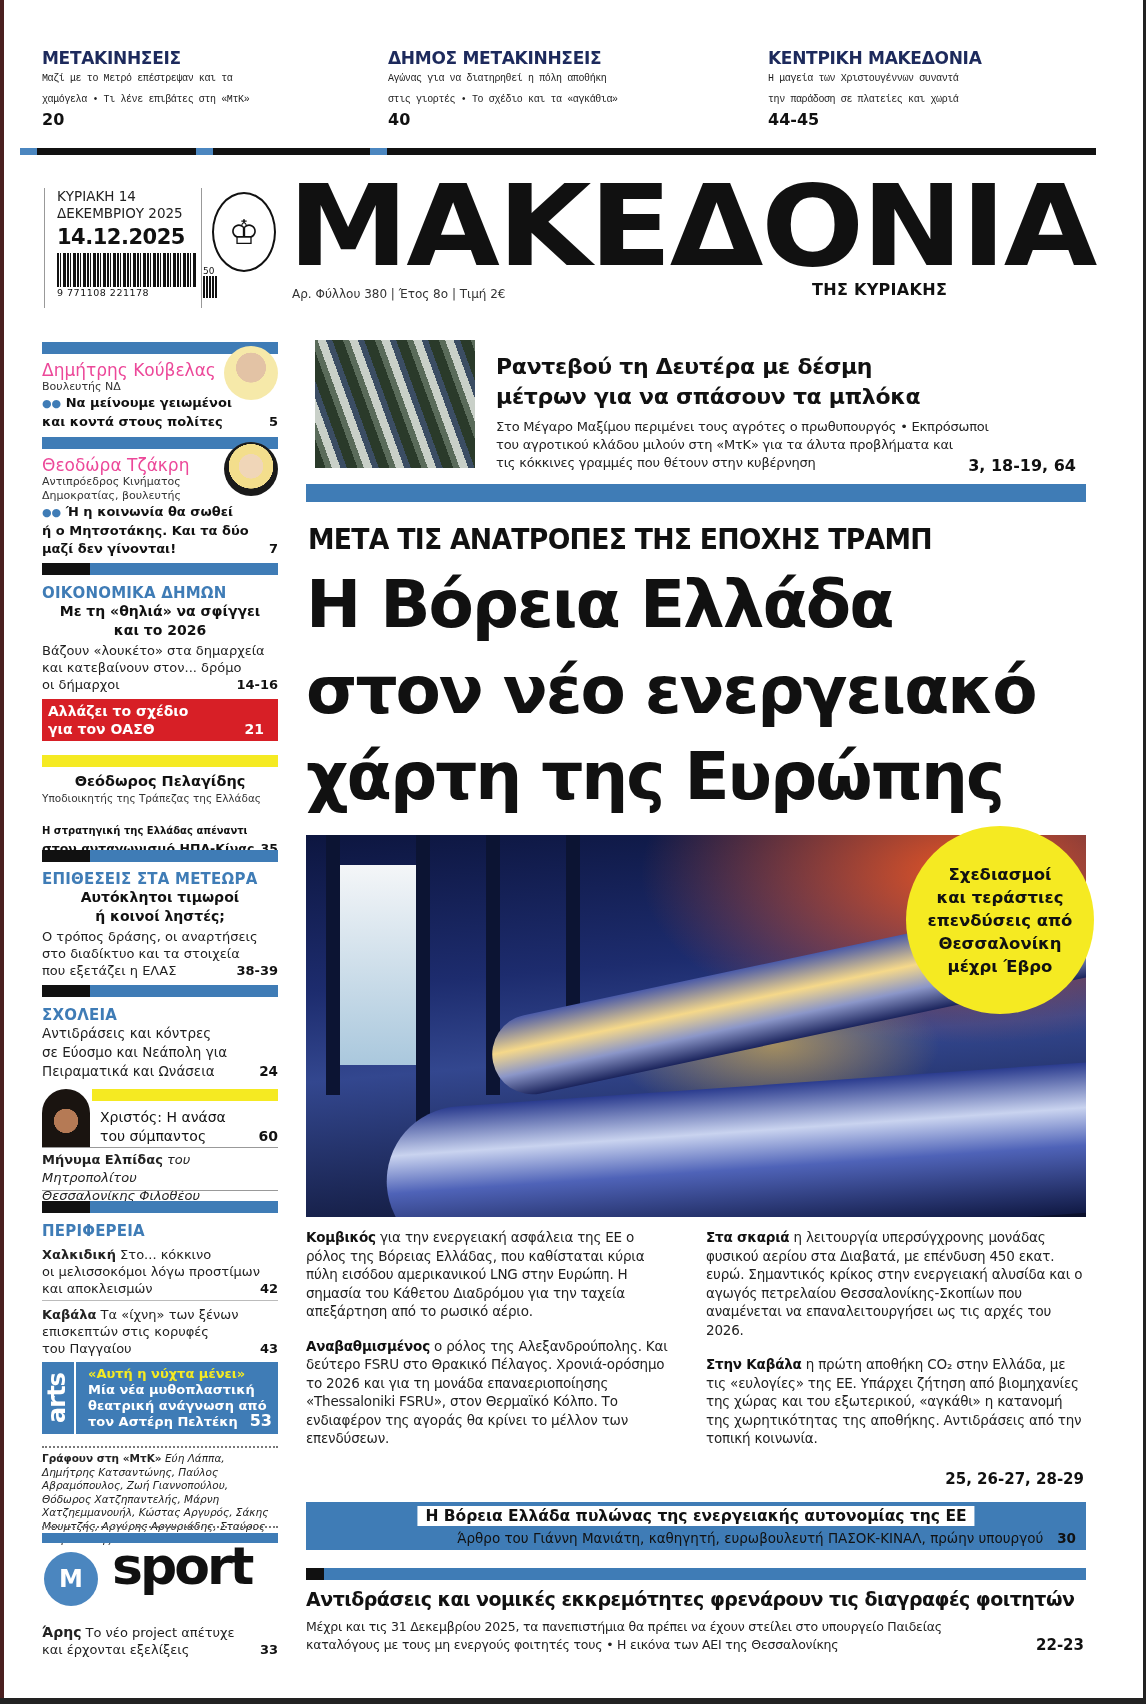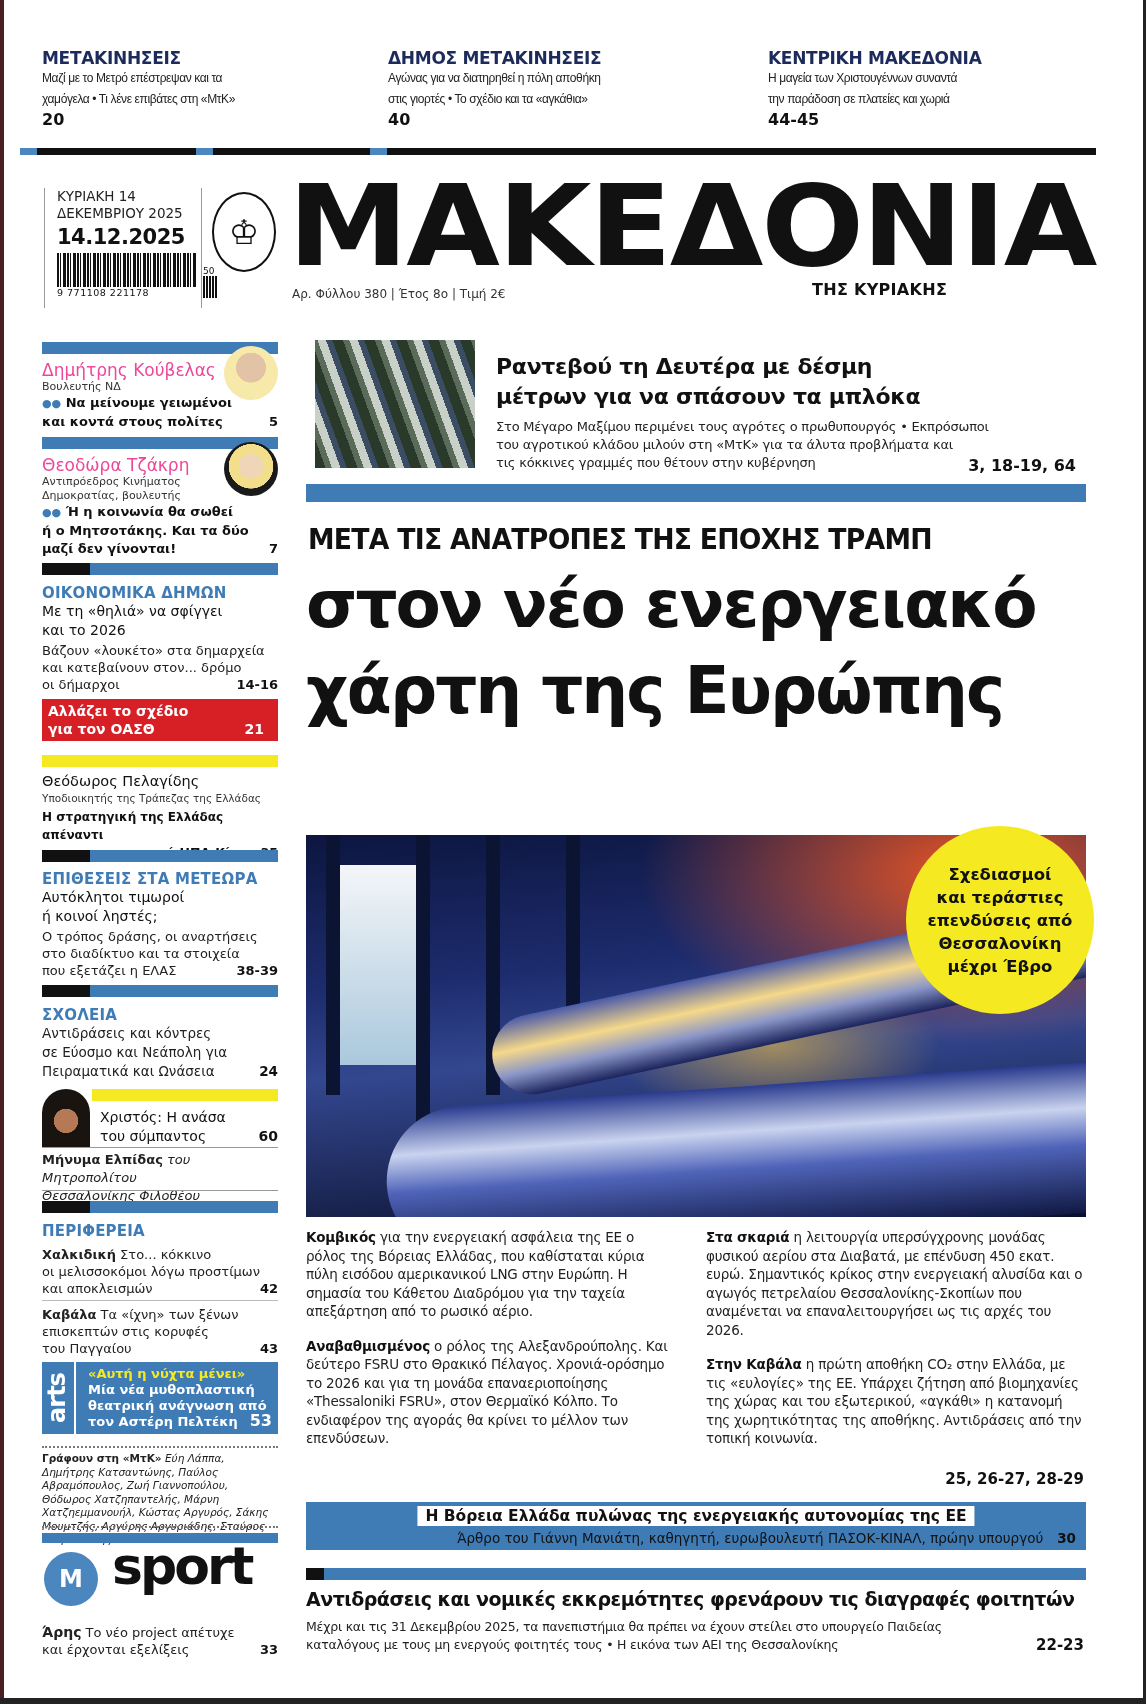--- a/index.html
+++ b/index.html
@@ -4,21 +4,21 @@
 <style>
   * { box-sizing: border-box; margin: 0; padding: 0; }
   html, body { width: 1146px; height: 1704px; background: #fff; overflow: hidden; }
   body { font-family: "DejaVu Sans", sans-serif; color: #111; position: relative; }
   .abs { position: absolute; }
   .pg { font-weight: bold; color: #111; }
 
   
   .teaser { position: absolute; top: 48px; width: 330px; }
   .teaser .kick { font-family: "DejaVu Sans", sans-serif; font-weight: bold; font-size: 17px; color: #1d2a5c; letter-spacing: -0.3px; }
-  .teaser .txt { font-family: Liberation Sans, sans-serif; font-size: 12px; line-height: 21px; color: #222; letter-spacing: -0.4px; }
+  .teaser .txt { font-family: Liberation Mono, monospace; font-size: 10px; line-height: 21px; color: #222; letter-spacing: -0.4px; }
   .teaser .pg { font-size: 16px; line-height: 20px; }
 
   .rule { position: absolute; left: 20px; top: 148px; width: 1076px; height: 7px; background: #111; }
   .rule span { position: absolute; top: 0; height: 7px; background: #4b86bf; width: 17px; }
 
   
   .date-box { position: absolute; left: 44px; top: 188px; width: 158px; height: 120px; border-left: 1px solid #999; border-right: 1px solid #999; padding-left: 12px; }
   .date-box .d1 { font-size: 13.5px; line-height: 17px; color: #222; }
   .date-box .d2 { font-size: 21px; font-weight: bold; letter-spacing: -0.5px; margin-top: 3px; }
   .barcode { margin-top: 4px; height: 34px; width: 140px; position: relative;
@@ -33,21 +33,21 @@
   
   .lc { position: absolute; left: 42px; width: 236px; }
   .bar { position: absolute; left: 42px; width: 236px; height: 12px; background: #3f7cb6; }
   .bar.dark::before { content:""; position:absolute; left:0; top:0; width:48px; height:100%; background:#111; }
   .bar.yellow { background: #f5ea22; }
   .name { font-weight: normal; font-size: 17px; color: #ec4899; }
   .role { font-size: 11px; color: #333; line-height: 14px; }
   .quote { font-weight: bold; font-size: 13px; line-height: 18px; }
   .dots { color: #3f7cb6; font-size: 11px; }
   .sec { font-weight: bold; font-size: 15px; color: #3f7cb6; letter-spacing: 0.2px; }
-  .hl { font-weight: normal; font-size: 14px; line-height: 19px; }
+  .hl { font-weight: bold; font-size: 14px; line-height: 19px; text-align: center; }
   .body { font-size: 13px; line-height: 17px; color: #222; }
   .row-pg { display: flex; justify-content: space-between; align-items: flex-end; }
   .avatar { position: absolute; width: 54px; height: 54px; border-radius: 50%; overflow: hidden; }
 
   .redbox { position: absolute; left: 42px; top: 699px; width: 236px; height: 42px; background: #d71f26; color: #fff; font-weight: bold; font-size: 14px; line-height: 18px; padding: 3px 6px; }
   .redbox .pg { color: #fff; position: absolute; right: 14px; bottom: 3px; }
 
   .artsbox { position: absolute; left: 42px; top: 1362px; width: 236px; height: 72px; background: #3f7cb6; color: #fff; }
   .artsbox .arts { position: absolute; left: 0; top: 0; width: 30px; height: 72px; display:flex; align-items:center; justify-content:center; }
   .artsbox .arts span { transform: rotate(-90deg); font-weight: bold; font-size: 24px; color: #fff; letter-spacing: -1px; }
@@ -200,21 +200,21 @@
 <div class="redbox">
   <div>Αλλάζει το σχέδιο</div>
   <div>για τον ΟΑΣΘ</div>
   <span class="pg">21</span>
 </div>
 
 <div class="bar yellow" style="top:755px"></div>
 <div class="lc" style="top:772px">
   <div class="hl" style="font-size:14.5px">Θεόδωρος Πελαγίδης</div>
   <div class="role" style="font-size:10.5px">Υποδιοικητής της Τράπεζας της Ελλάδας</div>
-  <div class="quote" style="font-size:12px;margin-top:3px">Η στρατηγική της Ελλάδας απέναντι</div>
+  <div class="quote" style="font-size:10px;margin-top:17px">Η στρατηγική της Ελλάδας απέναντι</div>
   <div class="quote row-pg" style="font-size:12.5px">
       <span>στον ανταγωνισμό ΗΠΑ-Κίνας</span>
       <span class="pg">35</span>
     </div>
 </div>
 
 <div class="bar dark" style="top:850px"></div>
 <div class="lc" style="top:870px">
   <div class="sec">ΕΠΙΘΕΣΕΙΣ ΣΤΑ ΜΕΤΕΩΡΑ</div>
   <div class="hl">Αυτόκλητοι τιμωροί</div>
@@ -316,20 +316,21 @@
   <div>Στο Μέγαρο Μαξίμου περιμένει τους αγρότες ο πρωθυπουργός • Εκπρόσωποι</div>
   <div>του αγροτικού κλάδου μιλούν στη «ΜτΚ» για τα άλυτα προβλήματα και</div>
   <div>τις κόκκινες γραμμές που θέτουν στην κυβέρνηση</div>
 </div>
 <div class="lead-pg pg">3, 18-19, 64</div>
 
 <div class="bigbar"></div>
 
 <div class="kicker">ΜΕΤΑ ΤΙΣ ΑΝΑΤΡΟΠΕΣ ΤΗΣ ΕΠΟΧΗΣ ΤΡΑΜΠ</div>
 <div class="mainhl">
+  <div>Η Βόρεια Ελλάδα</div>
   <div>στον νέο ενεργειακό</div>
   <div>χάρτη της Ευρώπης</div>
 </div>
 
 <div class="hero">
   <div class="sky"></div>
   <div class="col" style="left:20px"></div>
   <div class="col" style="left:110px; height:300px"></div>
   <div class="col" style="left:180px"></div>
   <div class="col" style="left:260px; height:200px"></div>

